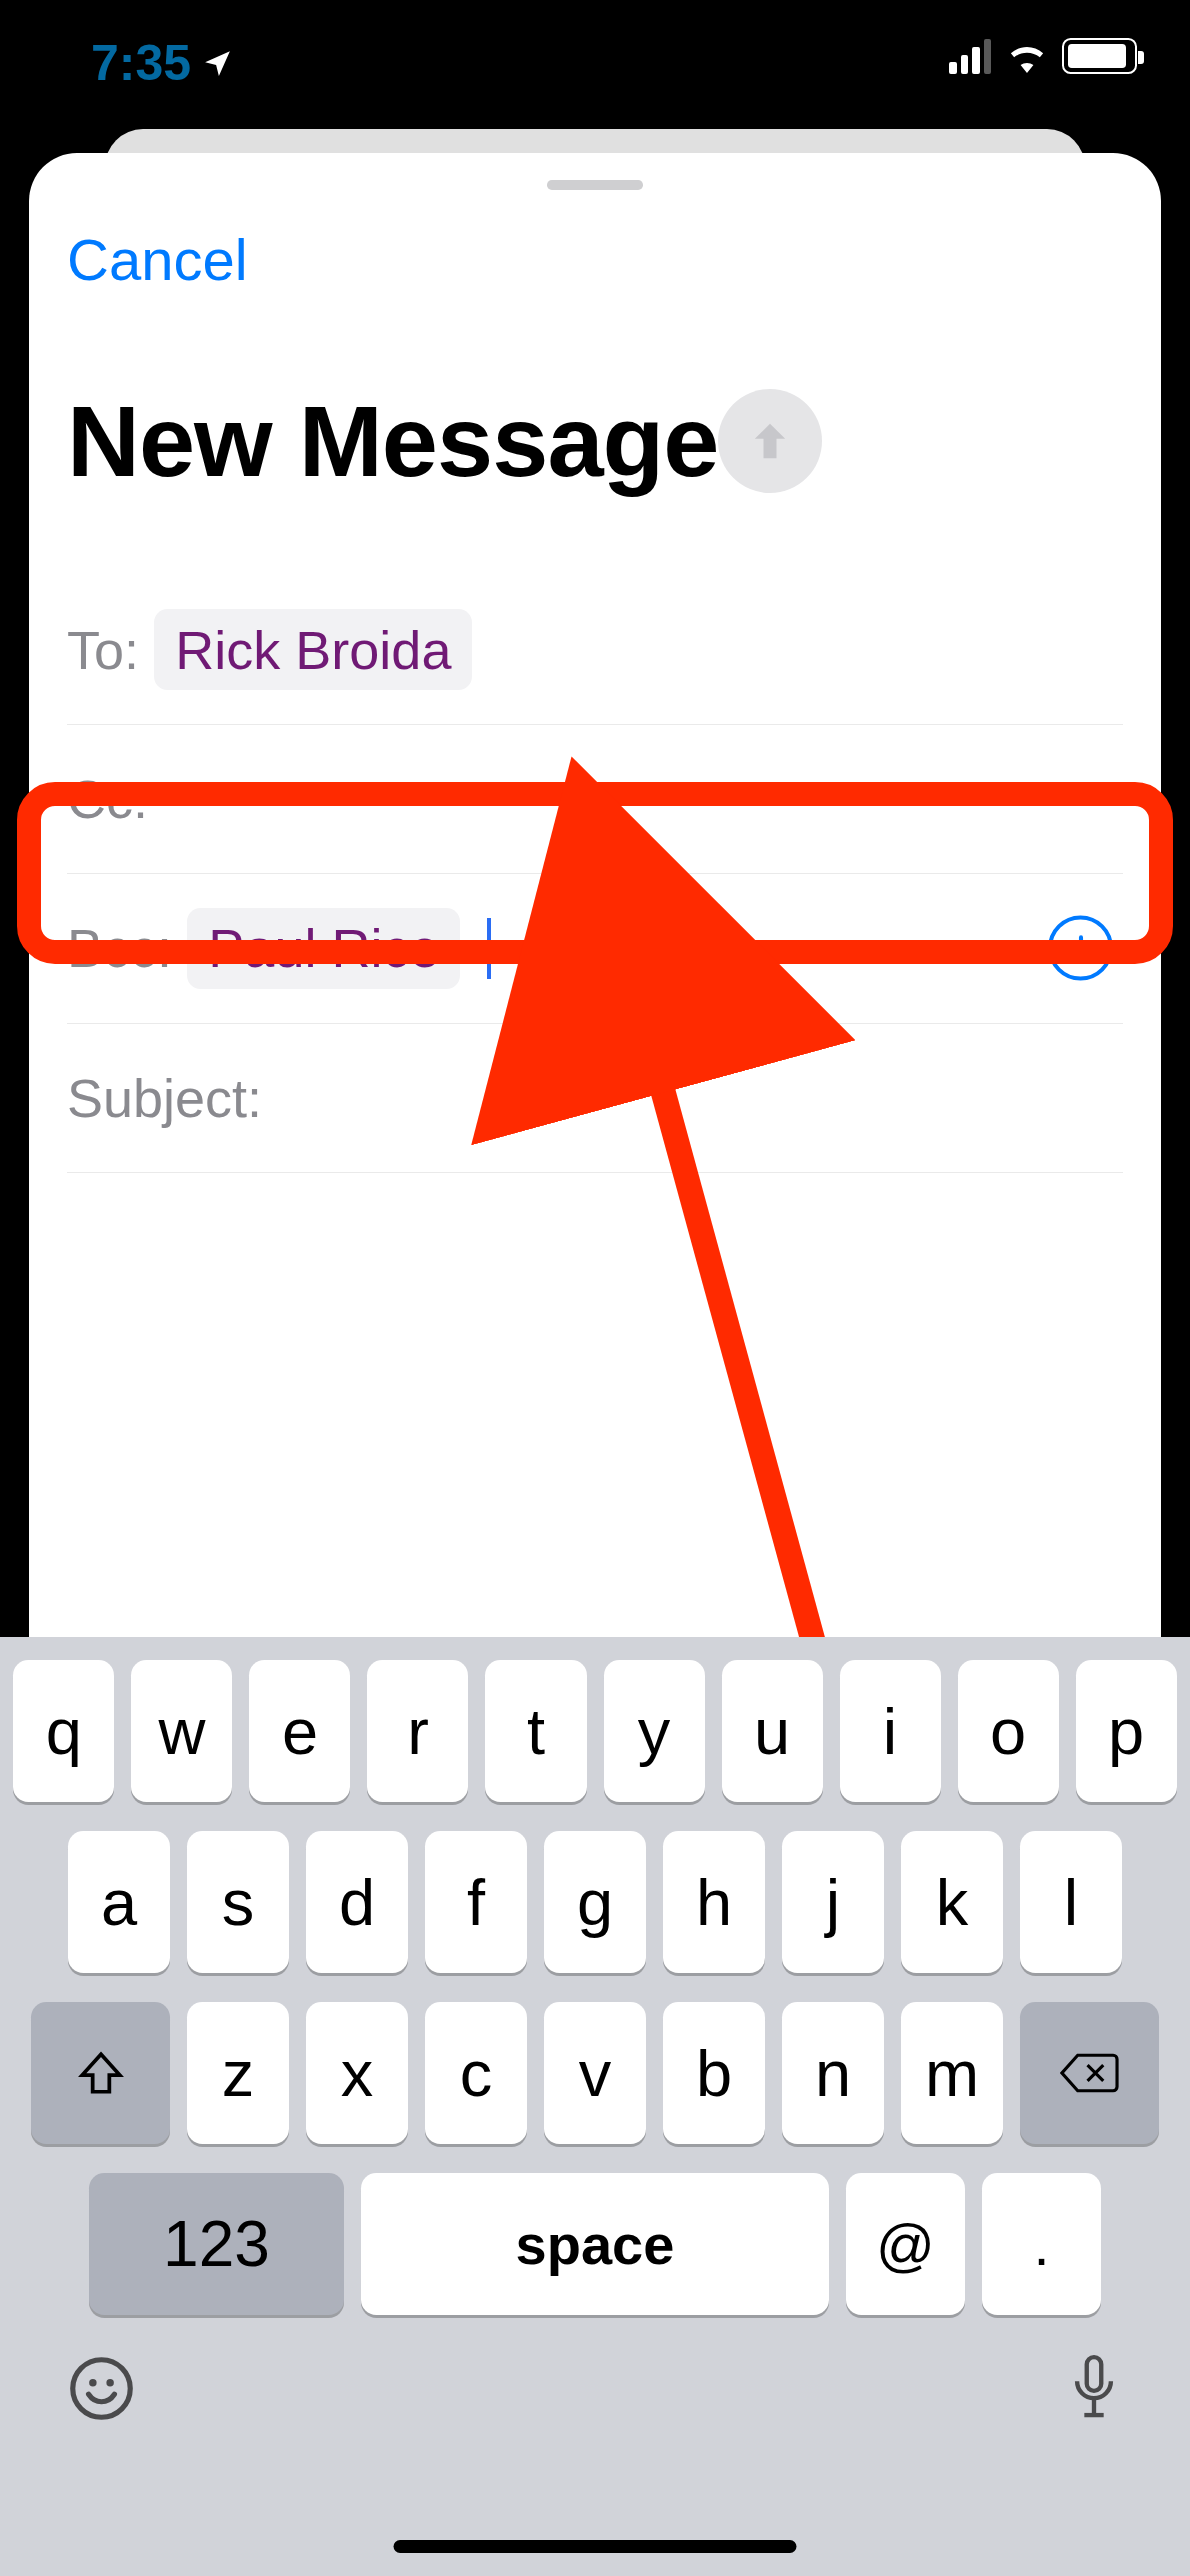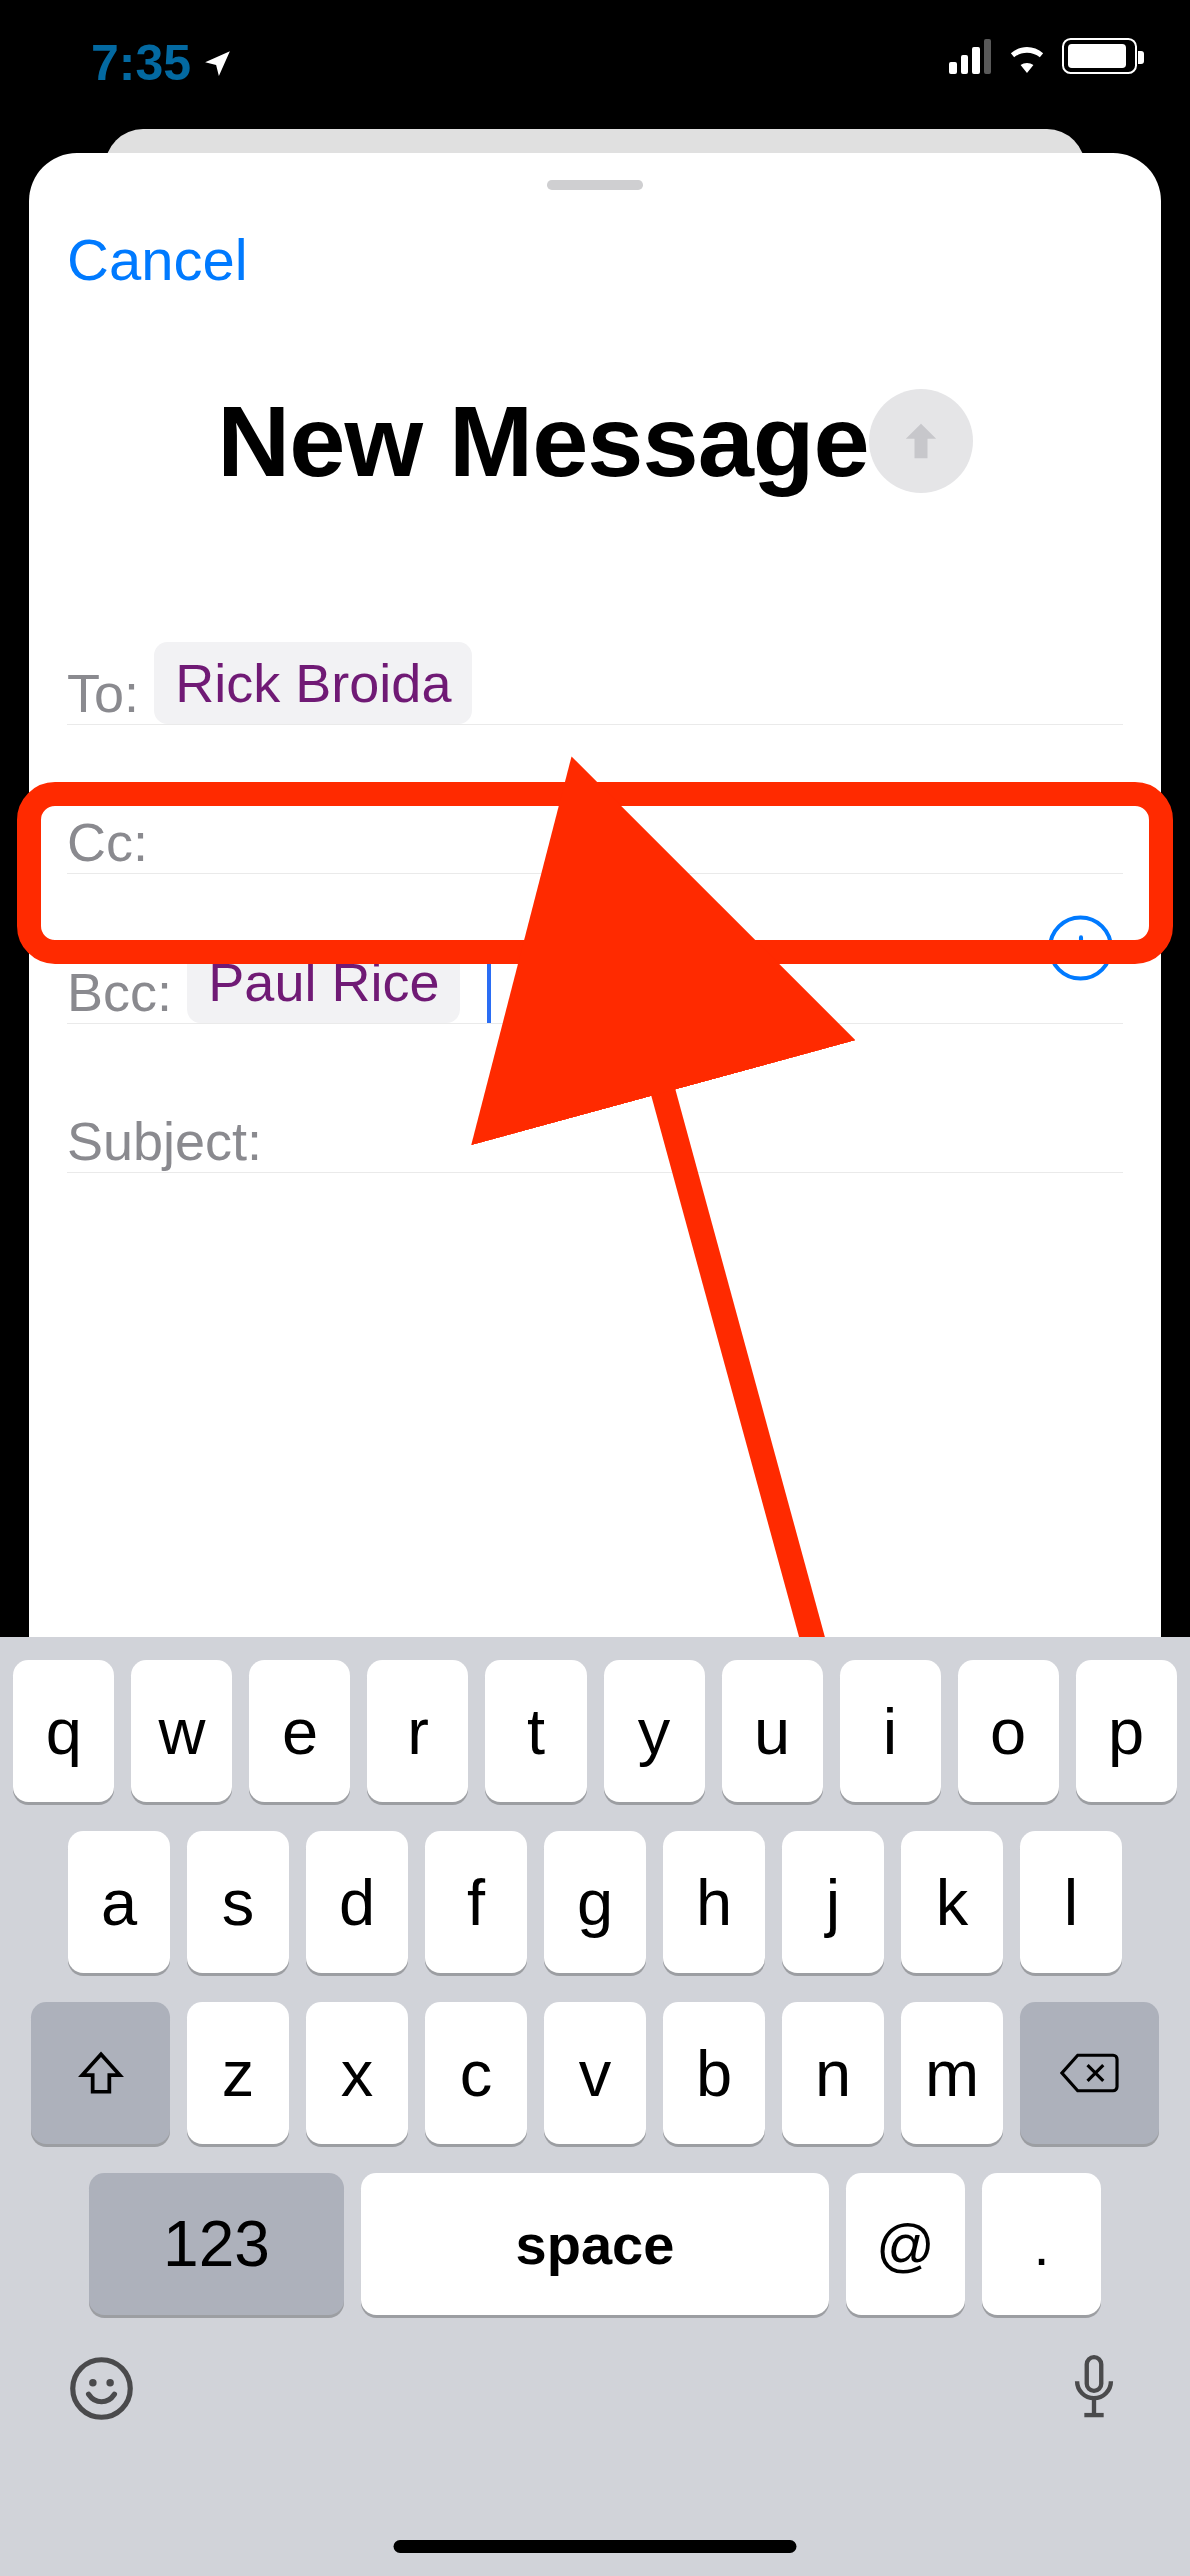--- a/index.html
+++ b/index.html
@@ -19,27 +19,27 @@
   .batt::after { content:""; position:absolute; right:-8.6px; top:10.5px; width:5.8px; height:13.4px; background:#fff; border-radius:0 2.9px 2.9px 0; }
   .batt-fill { position:absolute; left:3.8px; top:3.8px; bottom:3.8px; width: 58px; background:#fff; border-radius:3.8px; }
 
   
   .sheet-back { position:absolute; left:105px; right:105px; top:129px; height:58px; background:#e0e0e0; border-radius:38px 38px 0 0; }
 
   
   .sheet { position:absolute; left:29px; right:29px; top:153px; bottom:0; background:#fff; border-radius:48px 48px 0 0; padding: 0 38px; }
   .grabber { width:96px; height:9.6px; background:#cfcfd1; border-radius:4.8px; margin: 27px auto 0; }
   .cancel { color:#007aff; font-size:58px; margin-top: 36px; }
-  .title-row { display:flex; align-items:center; justify-content:center; margin-top: 91px; }
+  .title-row { display:flex; align-items:center; justify-content:flex-start; margin-top: 91px; }
   .title { font-size: 101px; font-weight: 800; letter-spacing: -1px; }
   .send-btn { width:104px; height:104px; border-radius:52px; background:#e5e5e7; display:flex; align-items:center; justify-content:center; }
   .send-btn svg { display:block; }
 
   .fields { margin-top: 77px; }
-  .field { display:flex; align-items:flex-end; height:149px; border-bottom:1.9px solid #eaeaea; font-size:54px; color:#8a8a8f; position:relative; }
+  .field { display:flex; align-items:center; height:149px; border-bottom:1.9px solid #eaeaea; font-size:54px; color:#8a8a8f; position:relative; }
   .field .label { margin-right: 15.3px; }
   .chip { background:#f2f2f4; color:#701a75; padding:9.6px 21px; border-radius:13.4px; font-size:54px; }
   .cursor { width:3.8px; height:61px; background:#2a6df4; margin-left:27px; }
   .add-btn { position:absolute; right:9.6px; top:50%; transform:translateY(-50%); width:65px; height:65px; border:4.8px solid #007aff; border-radius:50%; display:flex; align-items:center; justify-content:center; color:#007aff; }
   .add-btn svg { display:block; }
   .blurred { filter: blur(11.5px); color:#8a8a8f; font-size:48px; }
 
   
   .highlight { position:absolute; border:24px solid #ff2a00; border-radius:38px; pointer-events:none; }
   .arrow-svg { position:absolute; pointer-events:none; }

